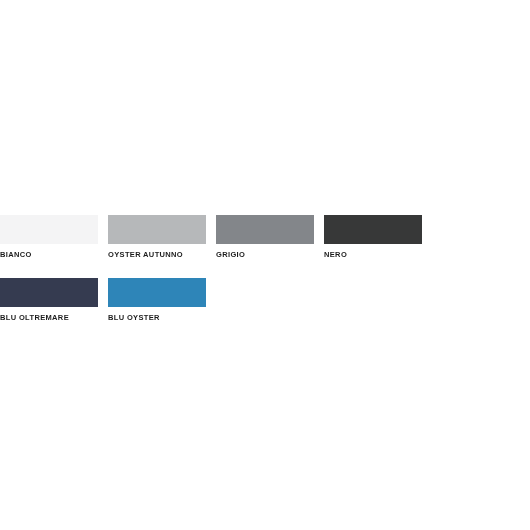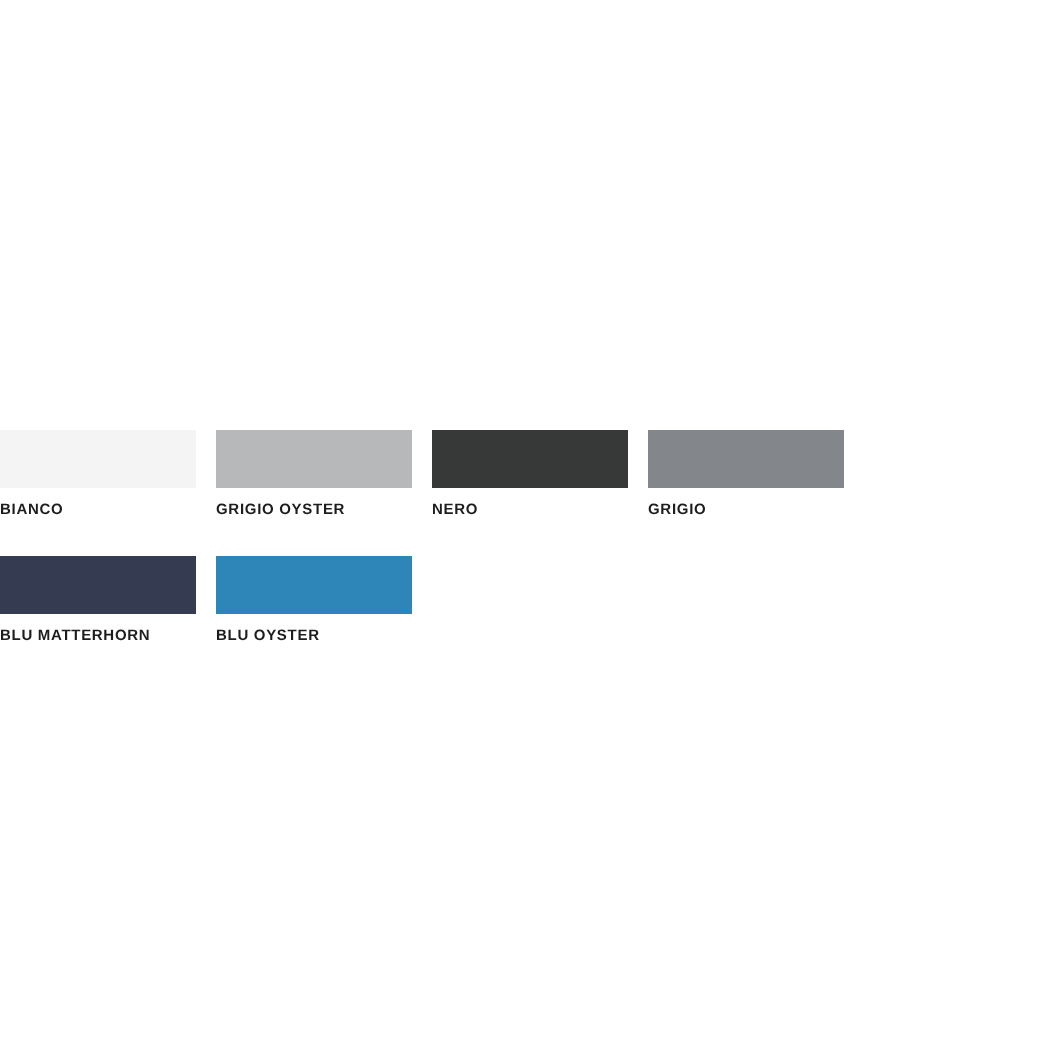--- a/index.html
+++ b/index.html
@@ -76,36 +76,36 @@
 <div class="page">
   <div class="swatch-board">
 
     <div class="swatch-row">
       <div class="swatch-cell">
         <span class="swatch-chip" style="background-color: rgb(244, 244, 245);"></span>
         <span class="swatch-label">BIANCO</span>
       </div>
       <div class="swatch-cell">
         <span class="swatch-chip" style="background-color: rgb(182, 184, 186);"></span>
-        <span class="swatch-label">GRIGIO OYSTER</span>
+        <span class="swatch-label">OYSTER AUTUNNO</span>
+      </div>
+      <div class="swatch-cell">
+        <span class="swatch-chip" style="background-color: rgb(131, 134, 138);"></span>
+        <span class="swatch-label">GRIGIO</span>
       </div>
       <div class="swatch-cell">
         <span class="swatch-chip" style="background-color: rgb(55, 56, 56);"></span>
         <span class="swatch-label">NERO</span>
-      </div>
-      <div class="swatch-cell">
-        <span class="swatch-chip" style="background-color: rgb(131, 134, 138);"></span>
-        <span class="swatch-label">GRIGIO</span>
       </div>
     </div>
 
     <div class="swatch-row">
       <div class="swatch-cell">
         <span class="swatch-chip" style="background-color: rgb(53, 59, 80);"></span>
-        <span class="swatch-label">BLU MATTERHORN</span>
+        <span class="swatch-label">BLU OLTREMARE</span>
       </div>
       <div class="swatch-cell">
         <span class="swatch-chip" style="background-color: rgb(46, 133, 184);"></span>
         <span class="swatch-label">BLU OYSTER</span>
       </div>
       <div class="swatch-cell empty">
         <span class="swatch-chip" style="background-color: transparent;"></span>
         <span class="swatch-label"></span>
       </div>
     </div>

